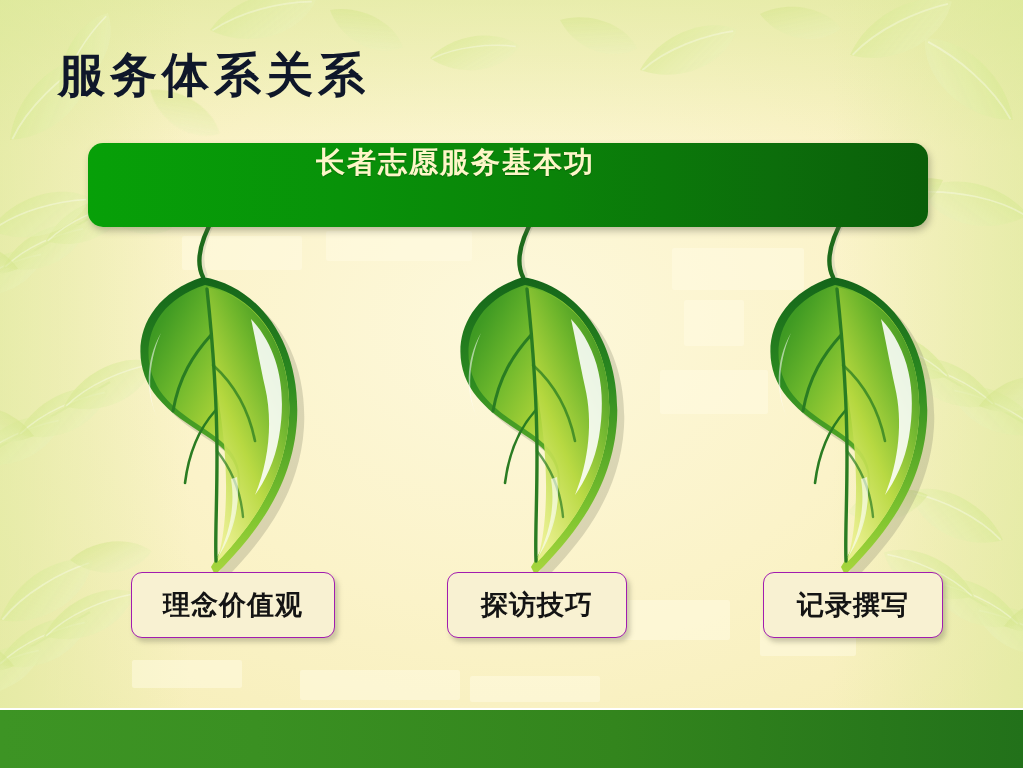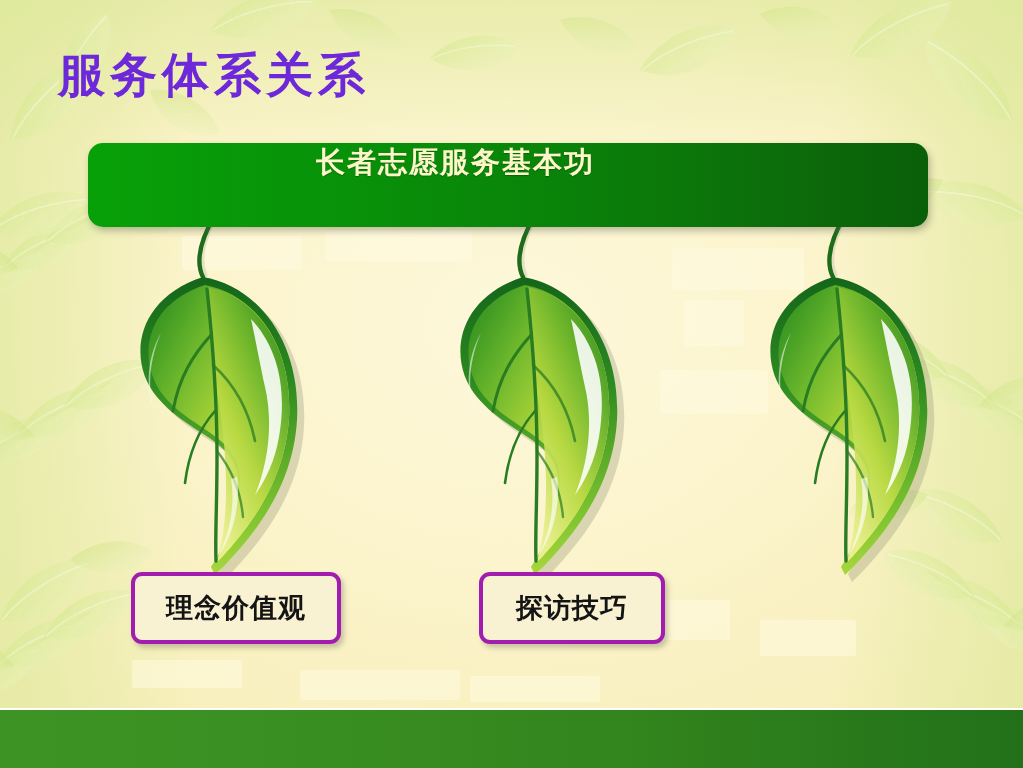--- a/index.html
+++ b/index.html
@@ -52,21 +52,21 @@
 
   
   .slide-title {
     position: absolute;
     left: 58px;
     top: 44px;
     font-family: "Liberation Serif", serif;
     font-size: 47px;
     font-weight: 700;
     letter-spacing: 5px;
-    color: #6d28d9;
+    color: #0f172a;
     white-space: nowrap;
   }
 
   
   .banner {
     position: absolute;
     left: 88px;
     top: 143px;
     width: 840px;
     height: 84px;
@@ -95,21 +95,21 @@
     width: 300px;
     height: 430px;
     z-index: 3;
   }
   .node svg { display: block; overflow: visible; }
 
   
   .label-box {
     position: absolute;
     height: 64px;
-    border: 4px solid #a21caf;
+    border: 1px solid #a21caf;
     border-radius: 11px;
     background: #f8f1d2;
     box-shadow: 3px 4px 5px rgba(110,110,85,.35);
     display: flex;
     align-items: center;
     justify-content: center;
     z-index: 8;
   }
   .label-text {
     color: #141414;
@@ -351,20 +351,23 @@
       <path d="M186,104 C214,134 222,176 214,222 C210,246 200,266 190,280 C204,246 208,206 200,172 C194,144 190,122 186,104 Z" fill="#ffffff" opacity=".88"></path>
       <path d="M96,118 C80,146 80,180 94,206 C82,184 82,150 96,118 Z" fill="#ffffff" opacity=".55"></path>
       <path d="M172,262 C176,292 168,320 152,344 C166,316 170,288 166,264 Z" fill="#ffffff" opacity=".62"></path>
     </svg>
   </div>
 
   <div class="label-box" style="left:131px;top:572px;width:202px;">
     <span class="label-text">理念价值观</span>
   </div>
 
-  <div class="label-box" style="left:447px;top:572px;width:178px;margin-left:32px;">
+  <div class="label-box" style="left:447px;top:572px;width:178px;">
     <span class="label-text">探访技巧</span>
   </div>
 
+  <div class="label-box" style="left:763px;top:572px;width:178px;">
+    <span class="label-text">记录撰写</span>
+  </div>
 
   <div class="bottom-band"></div>
 
 </div>
 
 </body></html>

